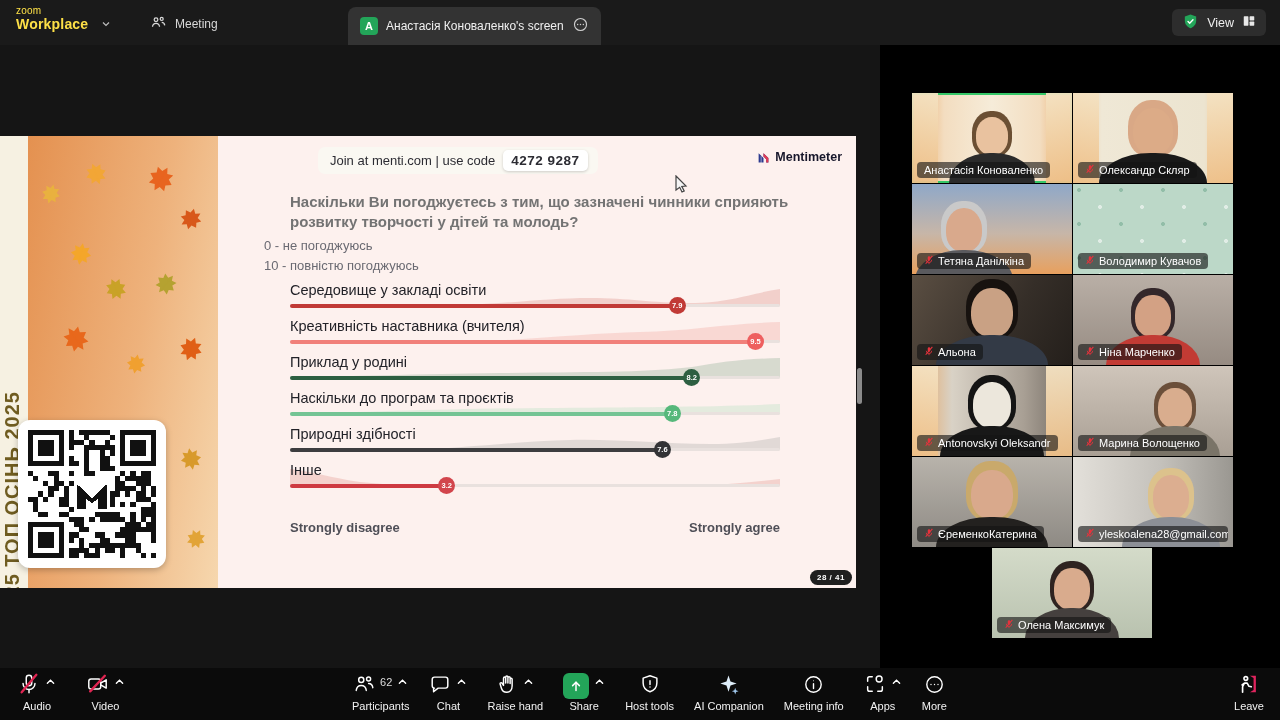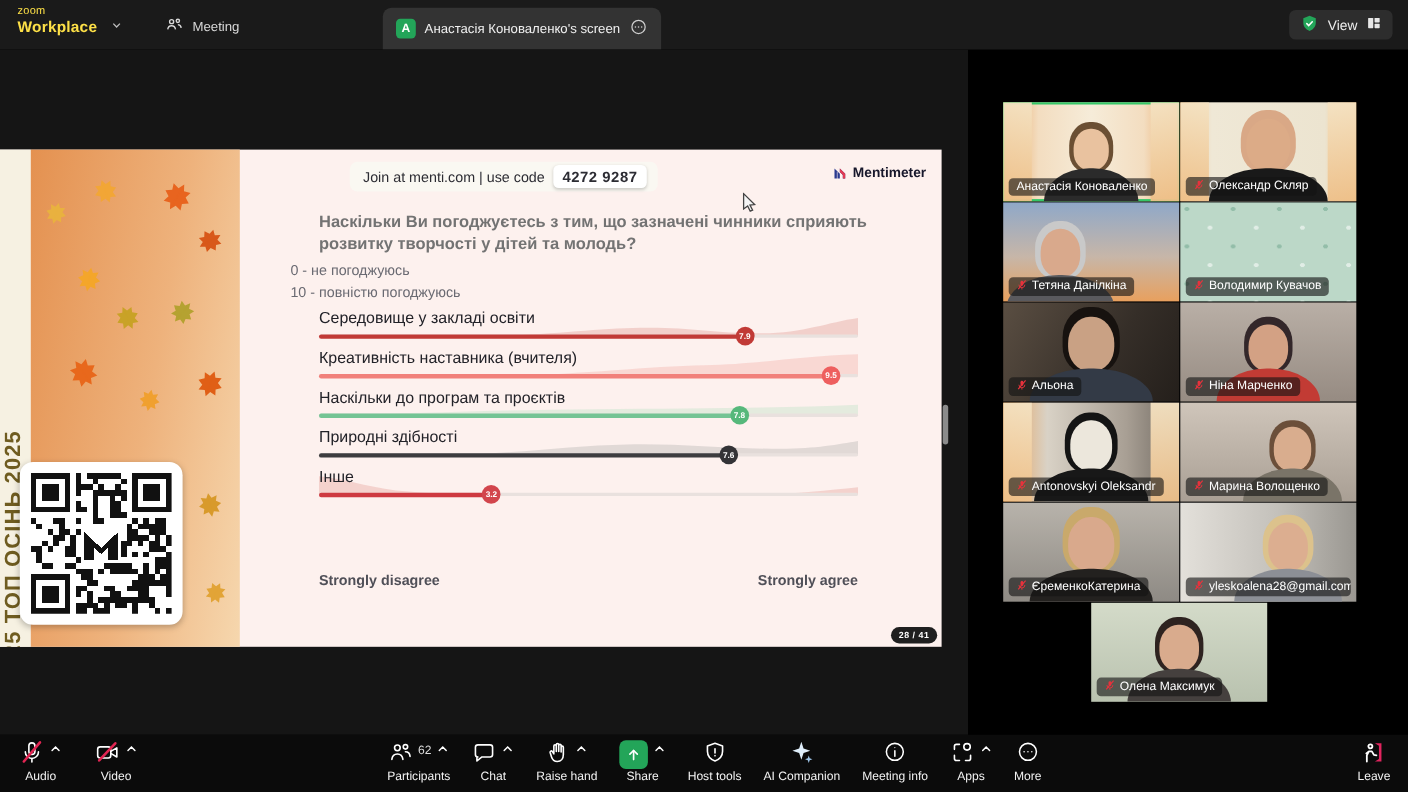--- a/index.html
+++ b/index.html
@@ -54,21 +54,21 @@
   
   .panel { position:absolute; left:912px; top:93px; width:321px; }
   .tile { position:absolute; width:160px; height:90px; background:#222; overflow:hidden; }
   .tile.active { outline:2px solid #35c768; outline-offset:-2px; }
   .tile .frame-strip { position:absolute; top:0; width:26px; height:100%; background:linear-gradient(180deg,#f4e2c2,#eec089); opacity:.95; }
   .tile .fs-l { left:0; } .tile .fs-r { right:0; }
   .person { position:absolute; left:0; top:0; width:100%; height:100%; }
   .p-hair { position:absolute; border-radius:46% 46% 40% 40%; }
   .p-head { position:absolute; border-radius:48% 48% 44% 44%; }
   .p-body { position:absolute; border-radius:48% 48% 0 0 / 100% 100% 0 0; }
-  .name-tag { position:absolute; left:5px; bottom:5px; max-width:150px; background:rgba(20,20,20,.62); border-radius:4px; padding:2px 7px; display:flex; align-items:flex-start; gap:4px; color:#fff; font-size:11px; white-space:nowrap; overflow:hidden; z-index:5;margin-top:20px; }
+  .name-tag { position:absolute; left:5px; bottom:5px; max-width:150px; background:rgba(20,20,20,.62); border-radius:4px; padding:2px 7px; display:flex; align-items:flex-end; gap:4px; color:#fff; font-size:11px; white-space:nowrap; overflow:hidden; z-index:5;margin-top:20px; }
   .pattern { position:absolute; inset:0;
     background-image: radial-gradient(rgba(255,255,255,.55) 2px, transparent 2.5px), radial-gradient(rgba(70,140,110,.35) 2px, transparent 2.5px);
     background-size: 42px 34px, 42px 34px; background-position: 6px 6px, 27px 23px; }
 
   
   .toolbar { position:absolute; left:0; top:668px; width:1280px; height:52px; background:#0b0b0b; }
   .tool { display:flex; flex-direction:column; align-items:center; justify-content:flex-start; color:#f2f2f2; cursor:default; }
   .tool .ico-row { height:30px; display:flex; align-items:center; gap:5px; margin-top:3px; }
   .tool .lbl { font-size:11px; margin-top:-1px; white-space:nowrap; }
   .tool .cnt { font-size:11px; color:#ddd; margin-bottom:8px; }
@@ -219,20 +219,31 @@
           </div>
           <div class="m-row">
             <div class="m-label">Креативність наставника (вчителя)</div>
        <div class="m-track">
          <svg class="m-density" viewBox="0 0 490 22" preserveAspectRatio="none">
            <path d="M0,22 L170,22 C240,20 300,13 350,12 C400,11 432,4 490,2 L490,22 Z" fill="#f6c3be" opacity="0.55"></path>
               </svg>
          <div class="m-rail"></div>
          <div class="m-line" style="width:95%;background:#f1807a"></div>
          <div class="m-badge" style="left:calc(95% - 8.5px);background:#ee5f5f">9.5</div>
+       </div>
+          </div>
+          <div class="m-row">
+            <div class="m-label">Приклад у родині</div>
+       <div class="m-track">
+         <svg class="m-density" viewBox="0 0 490 22" preserveAspectRatio="none">
+           <path d="M0,22 C60,20 130,18 210,17 C310,16 362,16 402,11 C432,6 452,3 490,2 L490,22 Z" fill="#b8c6b6" opacity="0.55"></path>
+              </svg>
+         <div class="m-rail"></div>
+         <div class="m-line" style="width:82%;background:#2d5f41"></div>
+         <div class="m-badge" style="left:calc(82% - 8.5px);background:#2d5f41">8.2</div>
        </div>
           </div>
           <div class="m-row">
             <div class="m-label">Наскільки до програм та проєктів</div>
        <div class="m-track">
          <svg class="m-density" viewBox="0 0 490 22" preserveAspectRatio="none">
            <path d="M0,22 C80,20 150,17 250,16 C350,15 420,15 490,12 L490,22 Z" fill="#cfe5d1" opacity="0.55"></path>
               </svg>
          <div class="m-rail"></div>
          <div class="m-line" style="width:78%;background:#74c494"></div>

